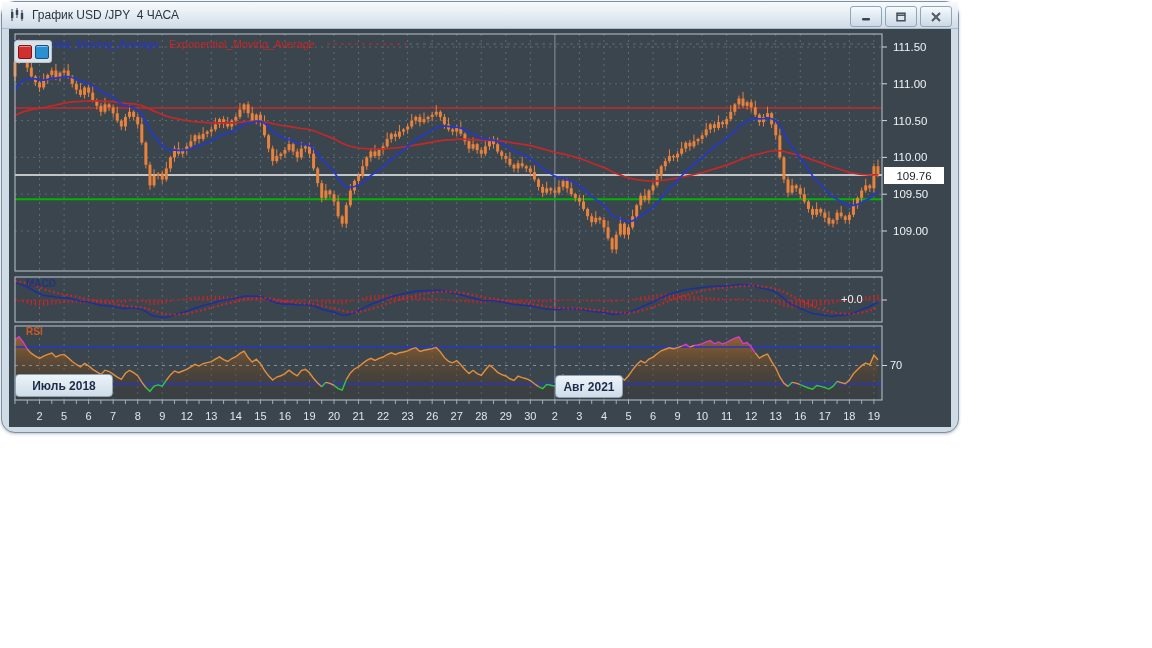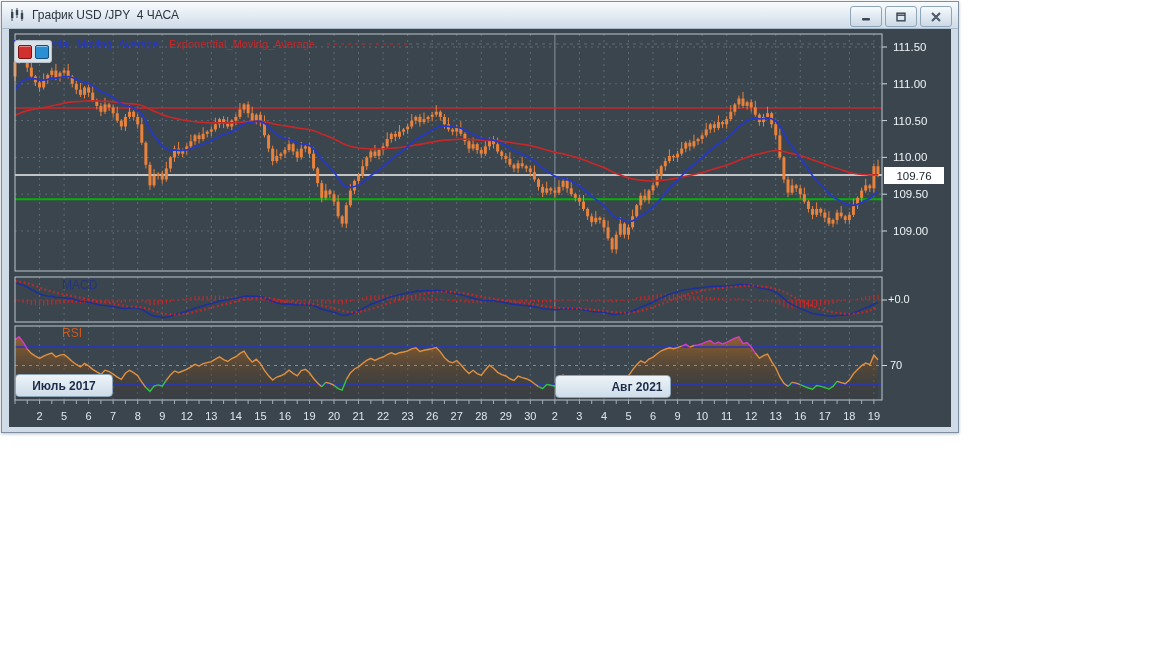--- a/index.html
+++ b/index.html
@@ -1,18 +1,18 @@
 <!DOCTYPE html>
 <html><head>
 <meta charset="utf-8">
 <style>
   html,body{margin:0;padding:0;background:#ffffff;width:1152px;height:648px;
     font-family:"Liberation Sans",sans-serif;overflow:hidden;}
   .win{position:absolute;left:1px;top:1px;width:956px;height:430px;
-    border:1px solid #7d8fa0;background:#cfdce8;border-radius:0;
+    border:1px solid #7d8fa0;background:#cfdce8;border-radius:14px;
     box-shadow:0 1px 3px rgba(60,80,100,.35);}
   .titlebar{position:absolute;left:0;top:0;right:0;height:26px;
     background:linear-gradient(#f8fbfd,#e2eaf2 55%,#cfdbe7);
     border-bottom:1px solid #aabccb;display:flex;align-items:center;}
   .title-icon{width:16px;height:14px;margin:0 6px 0 8px;flex:0 0 auto;}
   .title-text{font-size:12px;color:#2b3540;white-space:pre;}
   .winbtns{position:absolute;right:6px;top:4px;display:flex;gap:3px;}
   .wbtn{width:30px;height:19px;border:1px solid #8fa5b8;border-radius:3px;
     background:linear-gradient(#f6fafc,#dce6ef 60%,#cdd9e5);
     display:flex;align-items:center;justify-content:center;cursor:pointer;}
@@ -20,33 +20,33 @@
   .legend{position:absolute;left:4px;top:9px;font-size:11px;white-space:nowrap;z-index:2;}
   .legend .blue{color:#2438cc;}
   .legend .red{color:#c62828;margin-left:7px;}
   .indbtn-panel{position:absolute;left:5px;top:11px;width:36px;height:21px;
     background:#d9e0e6;border:1px solid #b7c2cc;border-radius:3px;z-index:3;
     display:flex;align-items:center;justify-content:center;gap:3px;}
   .indbtn{width:12px;height:12px;border-radius:2px;cursor:pointer;
     box-shadow:inset 0 1px 0 rgba(255,255,255,.45);}
   .indbtn.red{background:#d22f2f;border:1px solid #7a1616;}
   .indbtn.blue{background:#2b8fd4;border:1px solid #14517e;}
-  .panel-label{position:absolute;font-size:12px;font-weight:normal;z-index:2;margin-left:36px;}
+  .panel-label{position:absolute;font-size:10px;font-weight:bold;z-index:2;}
   .macd-label{left:17px;top:249px;color:#24347e;}
   .rsi-label{left:17px;top:297px;color:#cc5a1e;}
   .axis-label{position:absolute;font-size:11px;color:#eef3f6;z-index:2;}
-  .zero-label{left:879px;top:264px;}
+  .zero-label{left:832px;top:264px;}
   .fifty-label{left:881px;top:330px;}
   .price-box{position:absolute;left:875px;top:138px;width:60px;height:17px;background:#ffffff;
     color:#16202a;font-size:11.5px;display:flex;align-items:center;justify-content:center;z-index:3;text-align:center;}
   .month-box{position:absolute;height:21px;background:linear-gradient(#edf3f8,#cedde9);
     border:1px solid #8ca4b8;border-radius:4px;color:#1c2b48;font-size:12px;font-weight:bold;
     display:flex;align-items:center;justify-content:center;z-index:3;}
   .month-july{left:6px;top:345px;width:96px;}
-  .month-aug{left:546px;top:346px;width:66px;padding-left:48px;}
+  .month-aug{left:546px;top:346px;width:66px;}
   svg text{font-family:"Liberation Sans",sans-serif;}
 </style>
 </head>
 <body>
 
 <div class="win">
   <div class="titlebar">
     <svg class="title-icon" viewBox="0 0 16 14">
       <line x1="2" y1="1" x2="2" y2="13" stroke="#3a4654" stroke-width="1"></line>
       <rect x="1" y="4" width="2.4" height="6" fill="#3a4654"></rect>
@@ -998,16 +998,16 @@
         <text x="815.8199999999999" y="391" fill="#dfe7ec" font-size="11" text-anchor="middle">17</text>
         <text x="840.36" y="391" fill="#dfe7ec" font-size="11" text-anchor="middle">18</text>
         <text x="864.9" y="391" fill="#dfe7ec" font-size="11" text-anchor="middle">19</text>
       </svg>
 
     <div class="panel-label macd-label">MACD</div>
     <div class="panel-label rsi-label">RSI</div>
     <div class="axis-label zero-label">+0.0</div>
     <div class="axis-label fifty-label">70</div>
     <div class="price-box">109.76</div>
-    <div class="month-box month-july">Июль 2017</div>
+    <div class="month-box month-july">Июль 2018</div>
     <div class="month-box month-aug">Авг 2021</div>
   </div>
 </div>
 
 </body></html>

